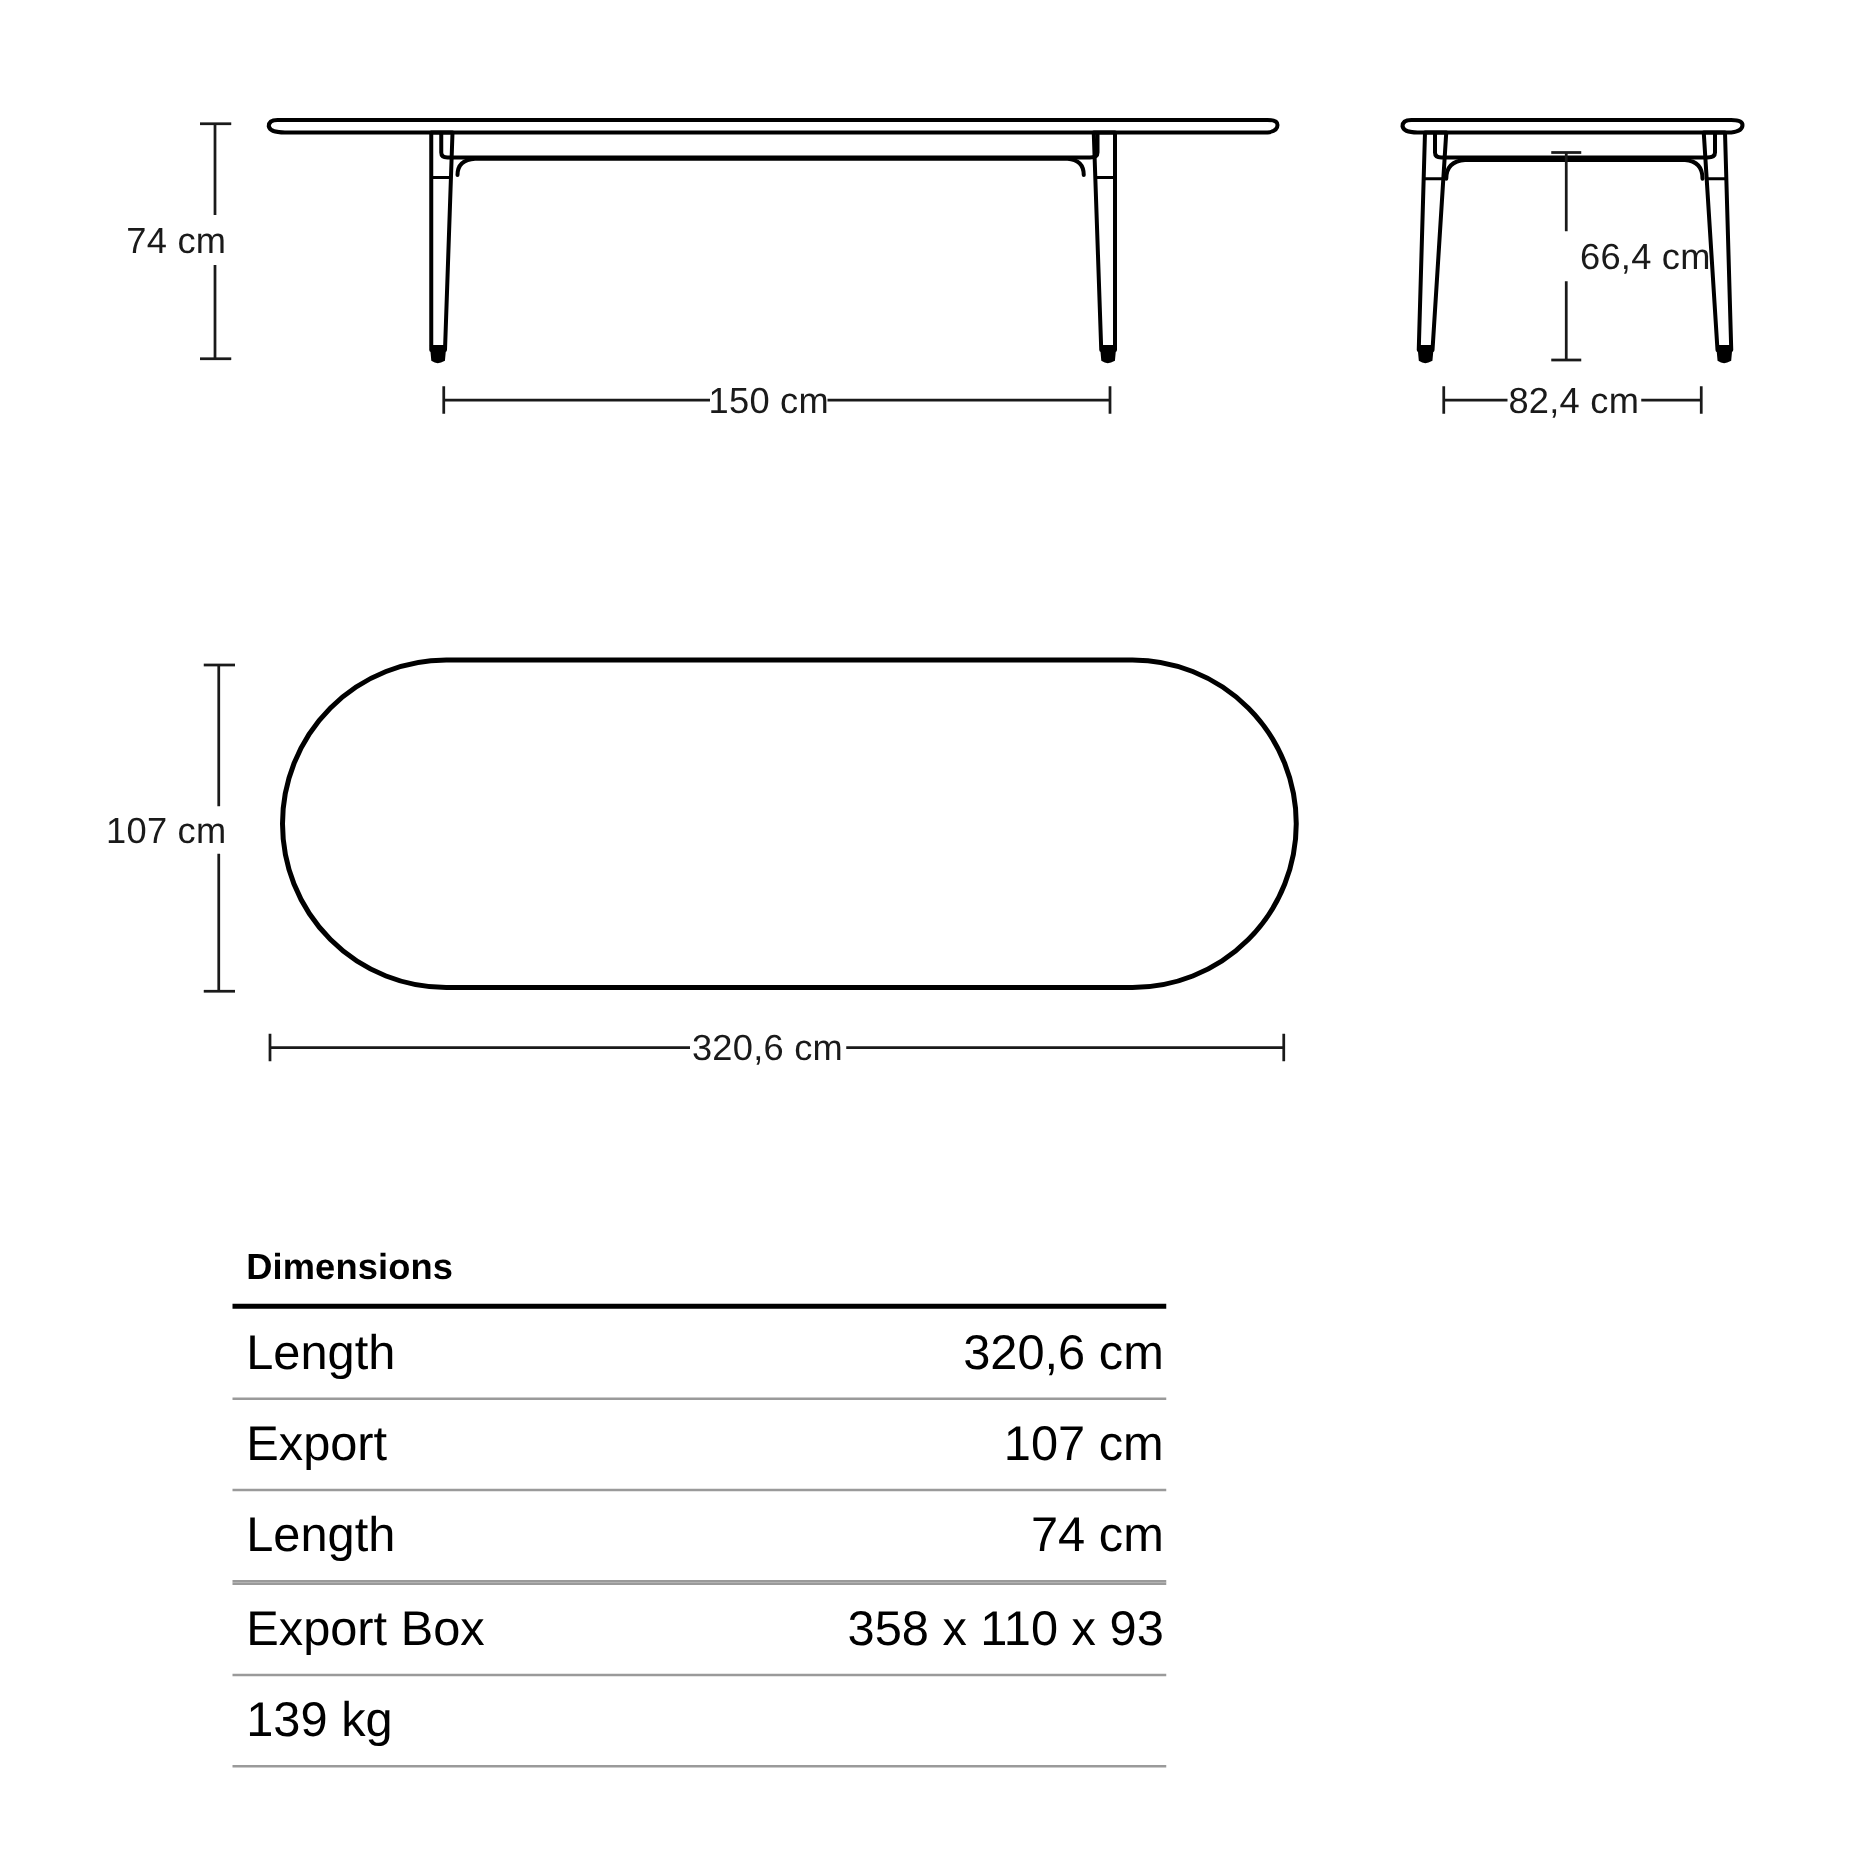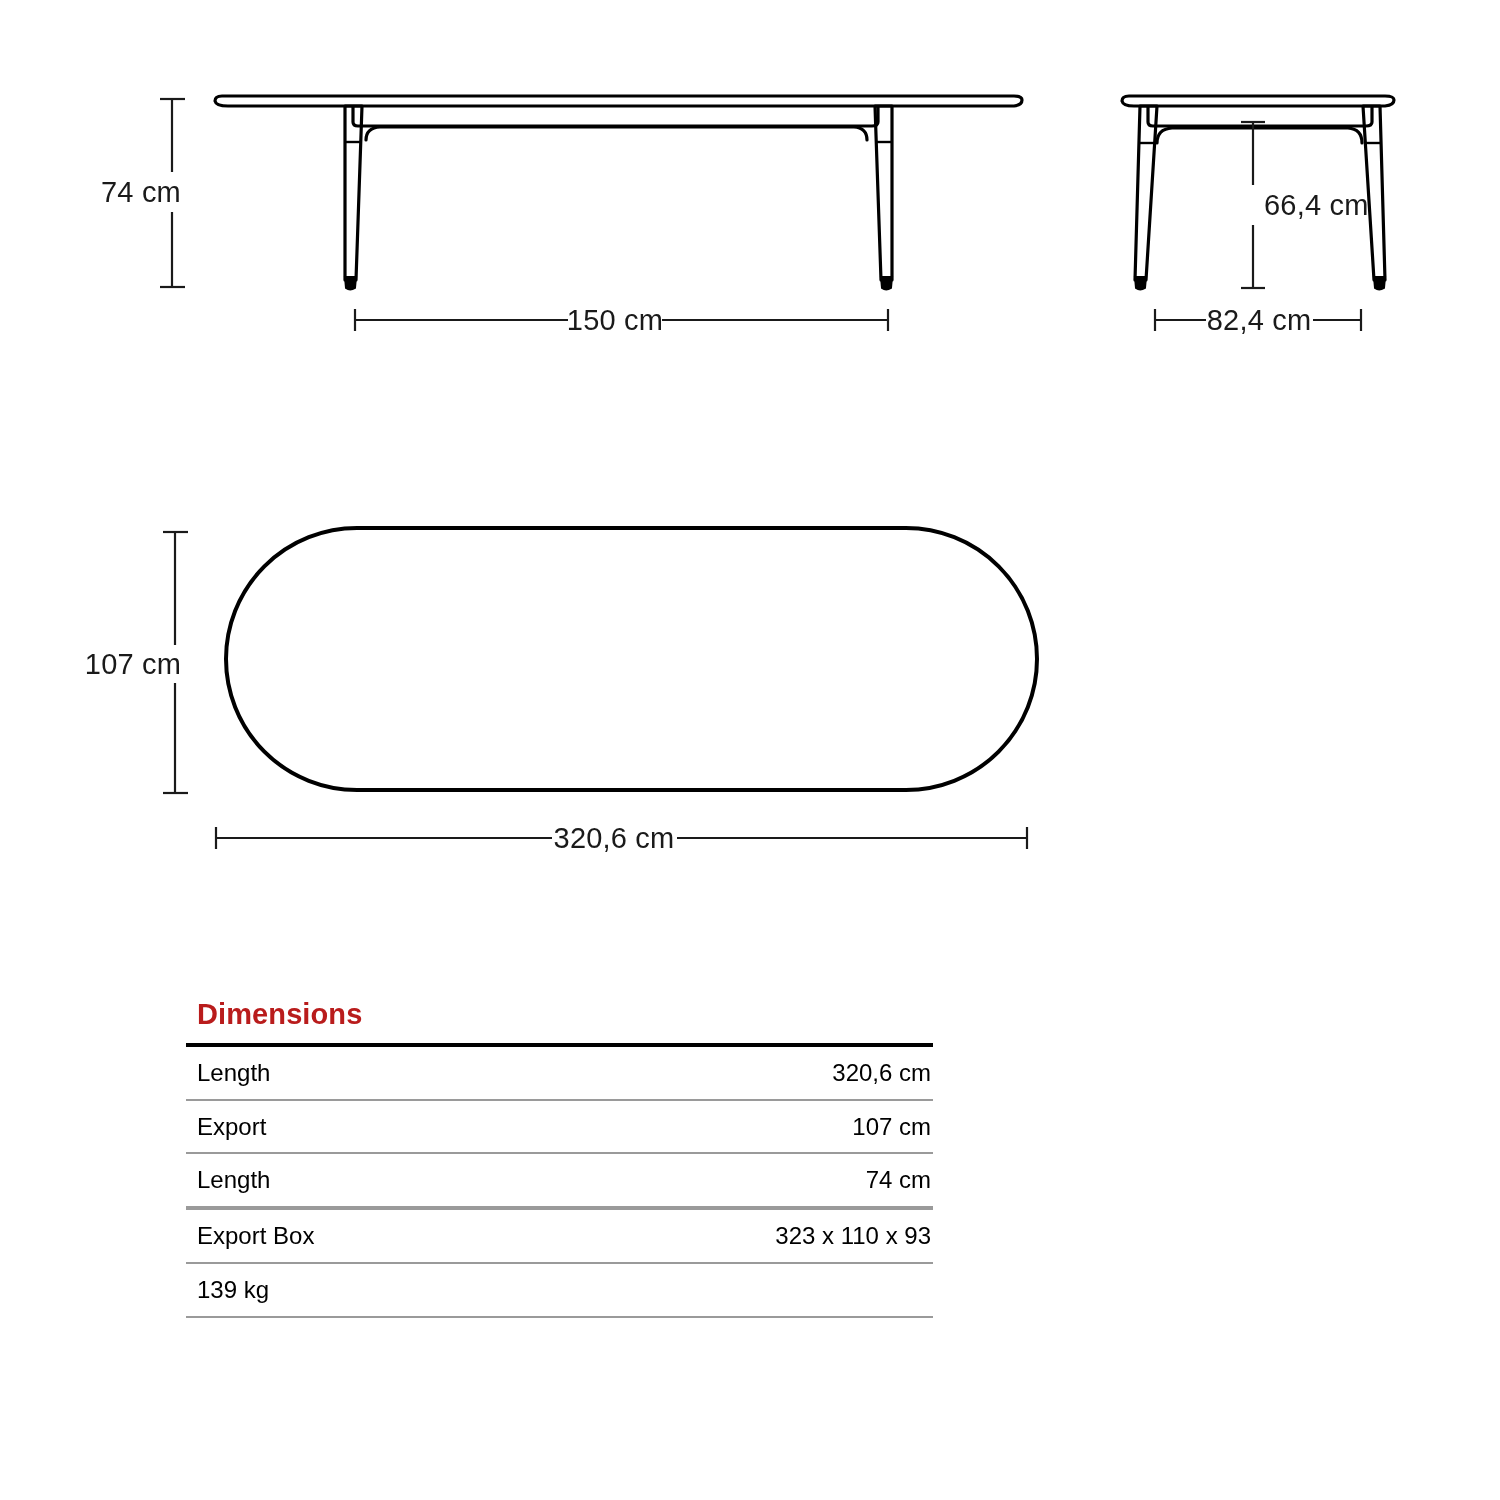--- a/index.html
+++ b/index.html
@@ -37,38 +37,38 @@
     position: absolute;
     left: 186px;
     top: 998px;
     width: 747px;
   }
   .spec-title {
     font-size: 29px;
     font-weight: bold;
     letter-spacing: 0.1px;
     padding: 0 0 12px 11px;
-    color: #b91c1c;
+    color: #000000;
   }
   .rule-thick {
     height: 4px;
     background: #000000;
     width: 100%;
   }
   .rule-thin {
     height: 2px;
     background: #9a9a9a;
     width: 100%;
   }
   .spec-row {
     display: flex;
     align-items: baseline;
     justify-content: space-between;
     padding: 11px 2px 10px 11px;
-    font-size: 24px;
+    font-size: 39px;
     line-height: 1.28;
     color: #000;
   }
   .spec-label {
     white-space: nowrap;
   }
   .spec-value {
     white-space: nowrap;
     text-align: right;
   }
@@ -214,21 +214,21 @@
     <div class="spec-row">
       <span class="spec-label">Length</span>
       <span class="spec-value">74 cm</span>
     </div>
     <div class="rule-thin"></div>
 
     <div class="rule-thin"></div>
 
     <div class="spec-row">
       <span class="spec-label">Export Box</span>
-      <span class="spec-value">323 x 110 x 93</span>
+      <span class="spec-value">358 x 110 x 93</span>
     </div>
     <div class="rule-thin"></div>
 
     <div class="spec-row">
       <span class="spec-value">139 kg</span>
     </div>
     <div class="rule-thin"></div>
 
   </div>
 

